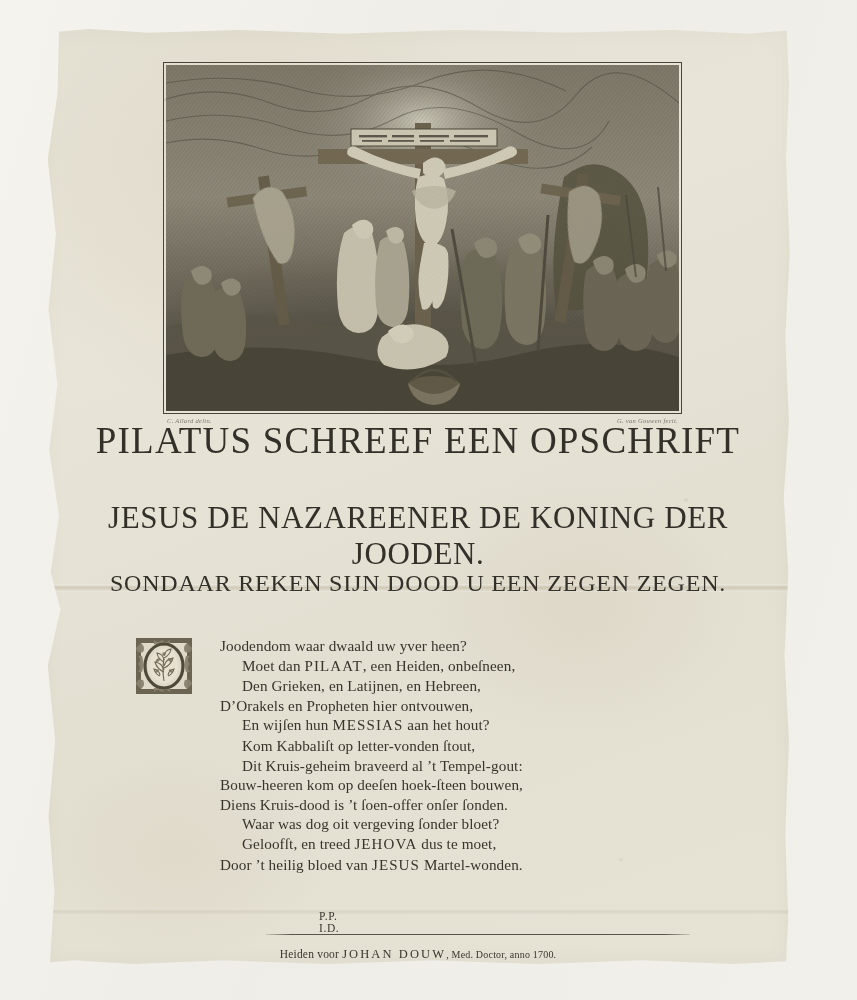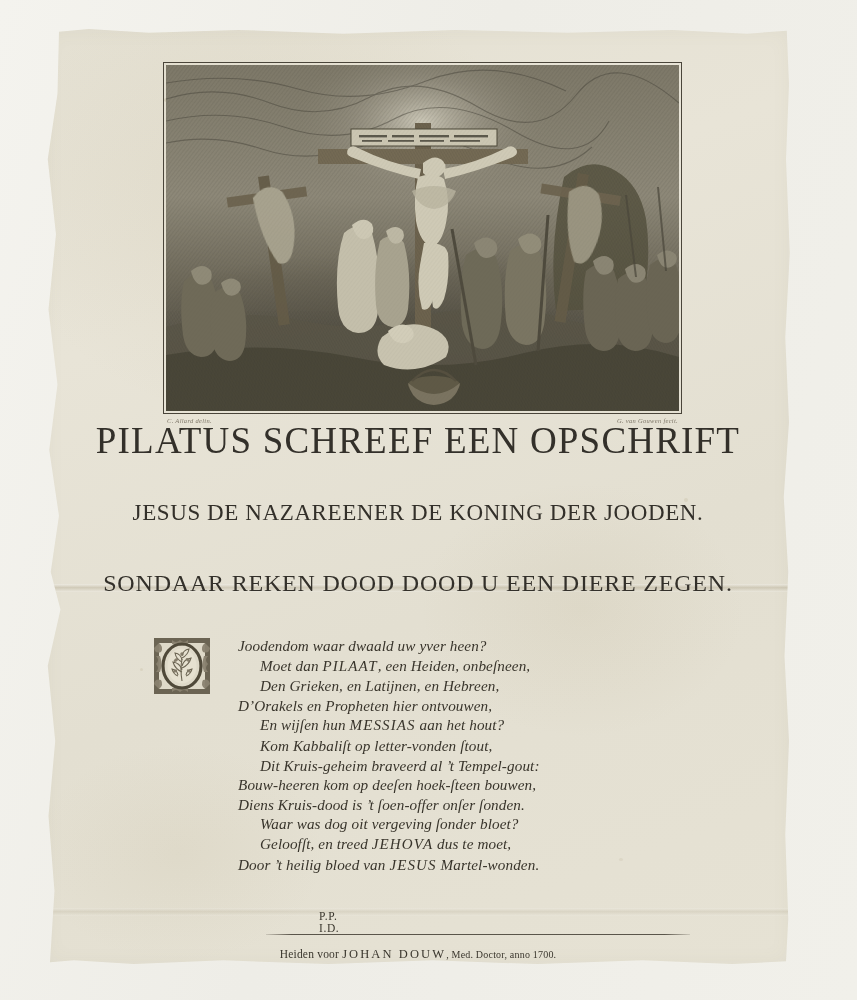--- a/index.html
+++ b/index.html
@@ -119,44 +119,43 @@
     color: #33302a;
   }
   .title-verse {
     top: 446px;
     font-size: 14.5px;
     letter-spacing: 2.6px;
     color: #3a362d;
   }
   .title-second {
     top: 472px;
-    font-size: 23px;
+    font-size: 31px;
     letter-spacing: 0.6px;
     color: #33302a;
   }
   .title-anagram {
     top: 512px;
     font-size: 12.5px;
     letter-spacing: 3.4px;
     color: #3b372e;
   }
   .title-solution {
     top: 542px;
     font-size: 24px;
     letter-spacing: 0.8px;
     color: #33302a;
   }
 
   
   .poem-block {
     position: absolute;
-    left: 110px;
+    left: 92px;
     top: 608px;
     width: 530px;
-    font-style: italic;
   }
   .initial {
     float: left;
     width: 56px;
     height: 56px;
     margin: 2px 6px 0 0;
     position: relative;
   }
   .initial svg { display: block; width: 100%; height: 100%; }
 
@@ -402,21 +401,21 @@
     <div class="plate-credit credit-left">C. Allard delin.</div>
     <div class="plate-credit credit-right">G. van Gouwen fecit.</div>
   </div>
 
   <div class="text-col title-main">PILATUS SCHREEF EEN OPSCHRIFT</div>
 
 
   <div class="text-col title-second">JESUS DE NAZAREENER DE KONING DER JOODEN.</div>
 
 
-  <div class="text-col title-solution">SONDAAR REKEN DOOD DOOD U EEN DIERE ZEGEN.</div>
+  <div class="text-col title-solution">SONDAAR REKEN SIJN DOOD U EEN ZEGEN ZEGEN.</div>
 
   <div class="poem-block">
     <div class="initial">
       <svg viewBox="0 0 56 56">
         <rect width="56" height="56" fill="#ded9c8"></rect>
         <g fill="#6b6453">
           <path d="M0 0h56v5H0z"></path>
             <path d="M0 51h56v5H0z"></path>
           <path d="M0 0h5v56H0z"></path>
             <path d="M51 0h5v56h-5z"></path>

